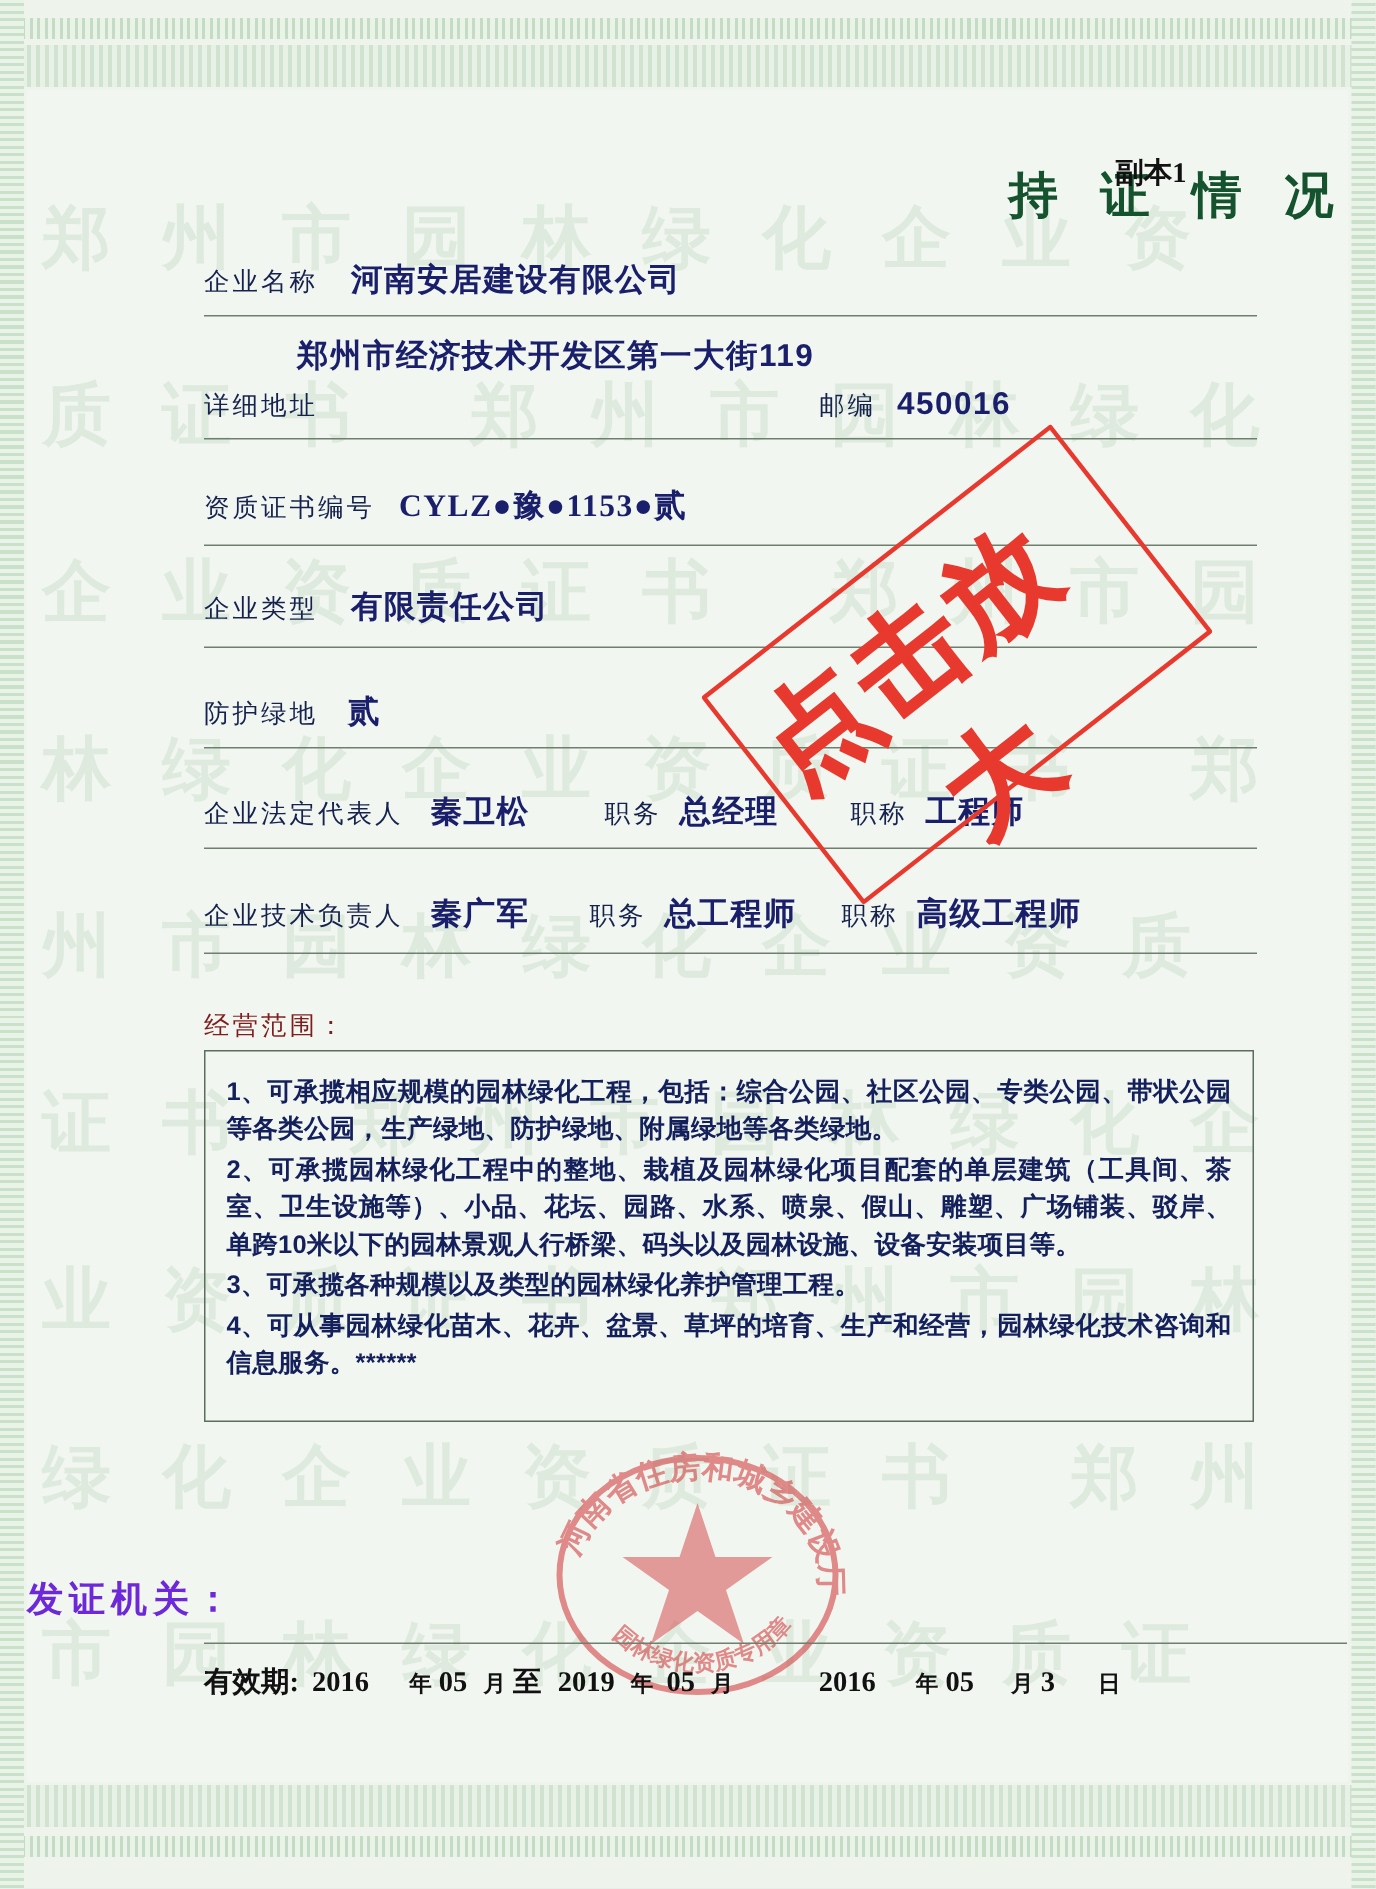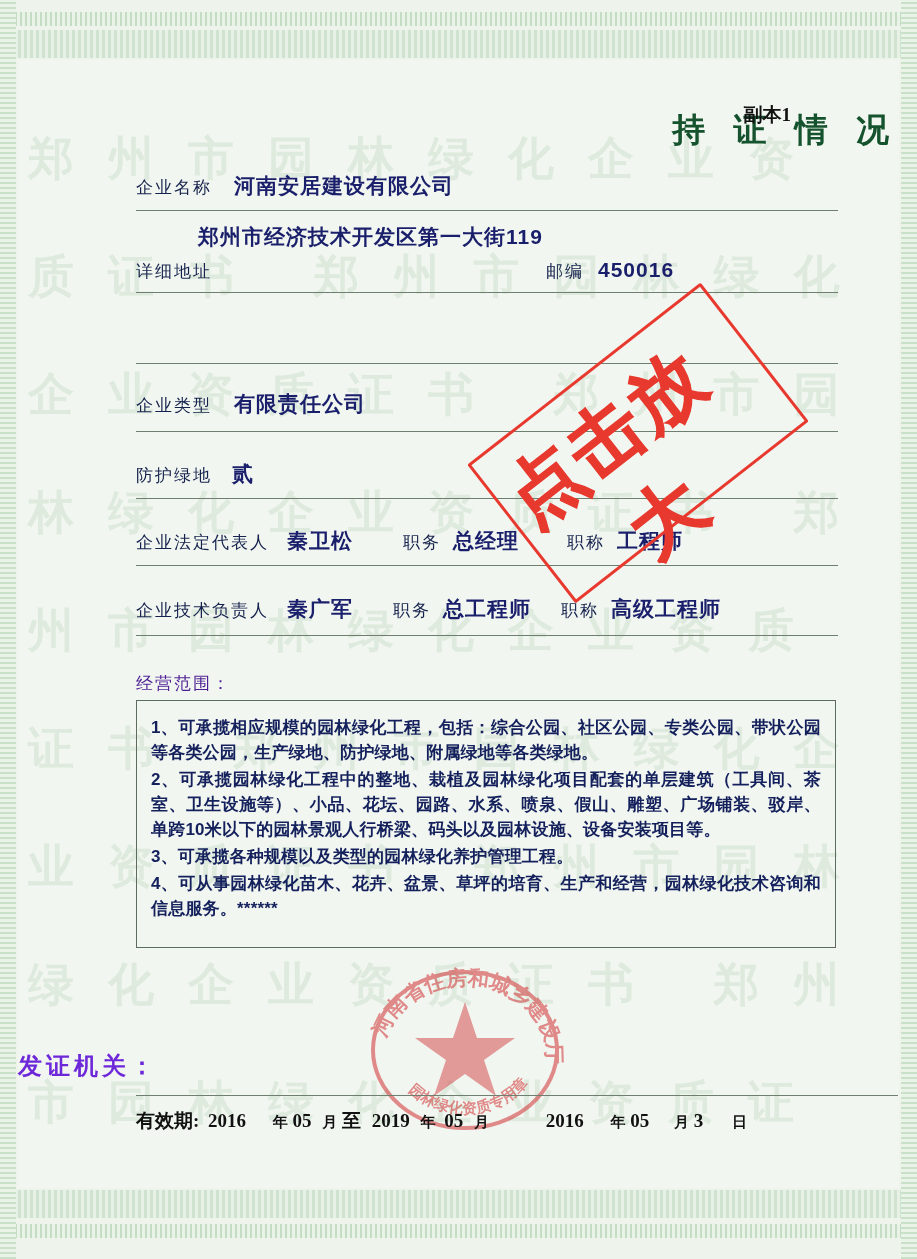--- a/index.html
+++ b/index.html
@@ -72,21 +72,21 @@
   }
   .val{
     font-size:21px;color:#1a1f6b;font-weight:bold;
     font-family:"Liberation Sans", sans-serif;letter-spacing:1px;
   }
   .rule{
     position:absolute;left:118px;width:702px;height:1px;background:#6f7f6f;
   }
 
   .scope-label{
-    position:absolute;left:118px;top:612px;font-size:17px;color:#4c1d95;
+    position:absolute;left:118px;top:612px;font-size:17px;color:#7f1d1d;
     font-family:"Liberation Sans", sans-serif;letter-spacing:2px;
   }
   .scope-box{
     position:absolute;left:118px;top:640px;width:700px;height:248px;
     border:1px solid #5d6d5d;box-sizing:border-box;
     padding:14px 14px 0 14px;
   }
   .scope-box p{
     margin:0 0 2px 0;
     font-size:17px;line-height:25px;color:#13205c;font-weight:bold;
@@ -162,20 +162,24 @@
       <div class="row" style="top:163px;">
         <span class="val" style="margin-left:62px;">郑州市经济技术开发区第一大街119</span>
       </div>
       <div class="row" style="top:198px;">
         <span class="lbl">详细地址</span>
         <span class="lbl" style="margin-left:330px;margin-top:32px;">邮编</span>
         <span class="val" style="margin-left:10px;">450016</span>
       </div>
       <div class="rule" style="top:232px;"></div>
 
+      <div class="row" style="top:263px;">
+        <span class="lbl">资质证书编号</span>
+        <span class="val" style="margin-left:12px;font-family:'Liberation Serif',serif;">CYLZ●豫●1153●贰</span>
+      </div>
       <div class="rule" style="top:303px;"></div>
 
       <div class="row" style="top:330px;">
         <span class="lbl">企业类型</span>
         <span class="val" style="margin-left:18px;">有限责任公司</span>
       </div>
       <div class="rule" style="top:371px;"></div>
 
       <div class="row" style="top:400px;">
         <span class="lbl">防护绿地</span>

